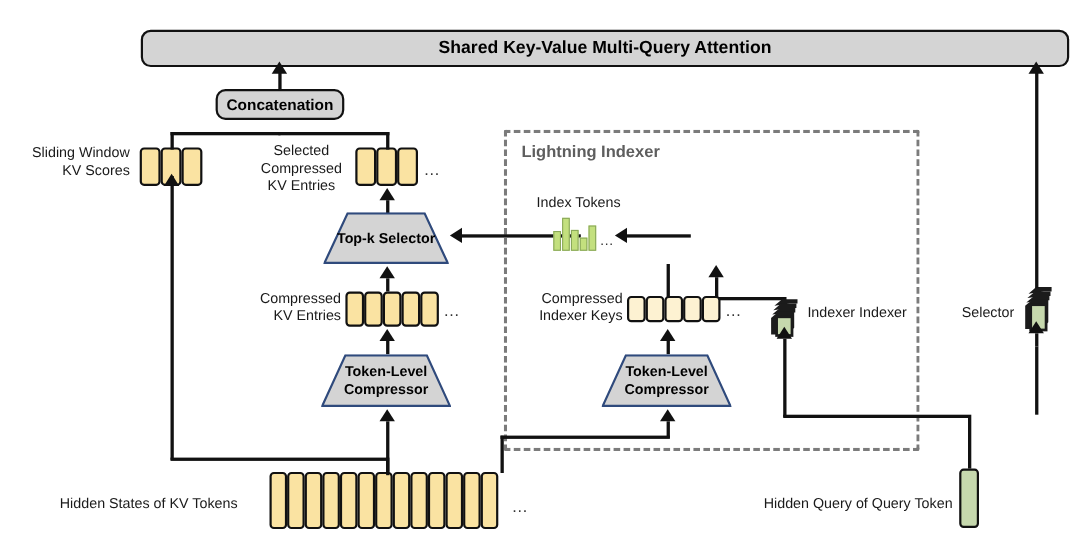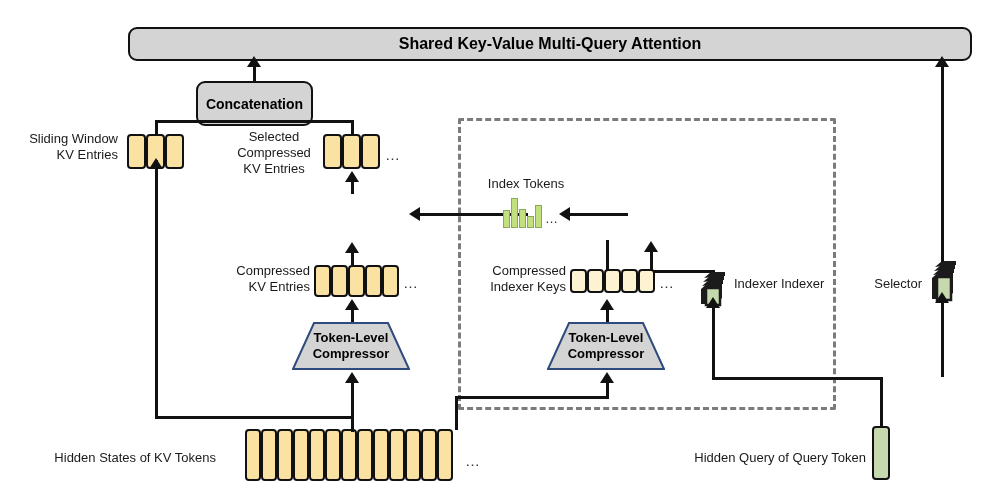--- a/index.html
+++ b/index.html
@@ -46,30 +46,31 @@
   
   .scores{position:absolute;display:flex;align-items:flex-end;gap:1px;}
   .scores .bar{width:7px;background:#c3e07e;border:1.5px solid #8aa85a;box-sizing:border-box;}
 </style>
 </head>
 <body>
 
 <div id="stage">
 
   <div class="group" style="left:458px;top:118px;width:378px;height:292px;"></div>
+  <div class="group-title" style="left:474px;top:130px;">Lightning Indexer</div>
 
   <div class="gbox" style="left:128px;top:27px;width:844px;height:34px;font-size:16px;">Shared Key-Value Multi-Query Attention</div>
 
-  <div class="gbox" style="left:196px;top:81px;width:117px;height:45px;font-size:14px;">Concatenation</div>
+  <div class="gbox" style="left:196px;top:81px;width:117px;height:28px;font-size:14px;">Concatenation</div>
 
   <div class="ln v" style="left:253px;top:62px;height:20px;"></div>
   <div class="arrow up" style="left:247px;top:56px;"></div>
 
   <div class="lbl r" style="left:10px;top:131px;width:108px;">Sliding Window
-KV Entries</div>
+KV Scores</div>
   <div class="cells" style="left:127px;top:134px;">
     <div class="cell kv" style="width:19px;height:35px;"></div>
     <div class="cell kv" style="width:19px;height:35px;"></div>
     <div class="cell kv" style="width:19px;height:35px;"></div>
   </div>
 
   <div class="ln v" style="left:155px;top:120px;height:16px;"></div>
   <div class="ln h" style="left:155px;top:120px;width:100px;"></div>
 
   <div class="lbl" style="left:222px;top:129px;width:104px;">Selected
@@ -81,20 +82,27 @@
     <div class="cell kv" style="width:19px;height:35px;"></div>
   </div>
   <div class="dots" style="left:385px;top:146px;">…</div>
 
   <div class="ln v" style="left:351px;top:120px;height:16px;"></div>
   <div class="ln h" style="left:253px;top:120px;width:101px;"></div>
 
   <div class="ln v" style="left:351px;top:182px;height:12px;"></div>
   <div class="arrow up" style="left:345px;top:171px;"></div>
 
+  <div class="trap" style="left:294px;top:193px;width:114px;height:47px;">
+    <svg width="114" height="47" viewBox="0 0 114 47">
+      <polygon points="22,1 92,1 113,46 1,46" fill="#d4d4d4" stroke="#2f4a7c" stroke-width="2"></polygon>
+    </svg>
+    <div class="tt">Top-k
+Selector</div>
+  </div>
 
   <div class="ln v" style="left:351px;top:253px;height:12px;"></div>
   <div class="arrow up" style="left:345px;top:242px;"></div>
 
   <div class="ln h" style="left:420px;top:213px;width:108px;"></div>
   <div class="arrow left" style="left:409px;top:207px;"></div>
 
   <div class="lbl" style="left:478px;top:176px;width:96px;">Index Tokens</div>
   <div class="scores" style="left:503px;top:196px;height:32px;">
       <div class="bar" title="1: 18" style="height: 18px;"></div>

